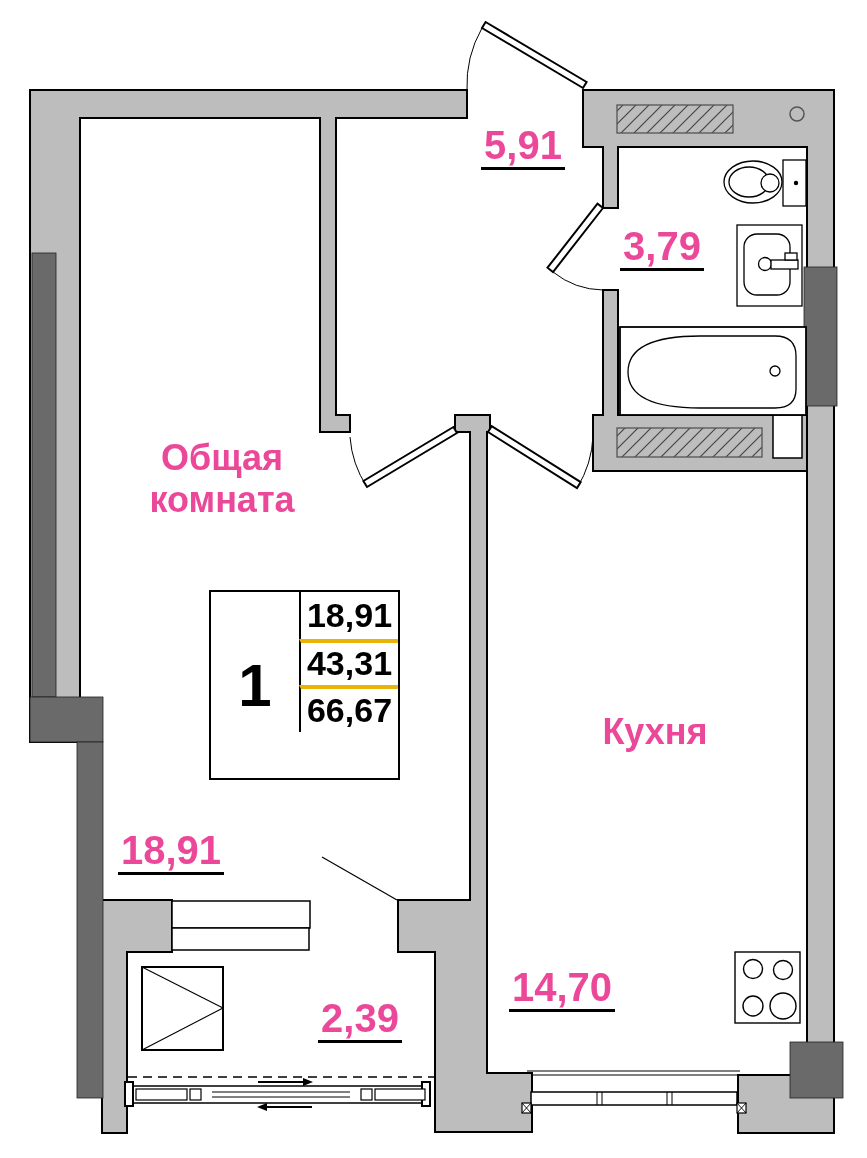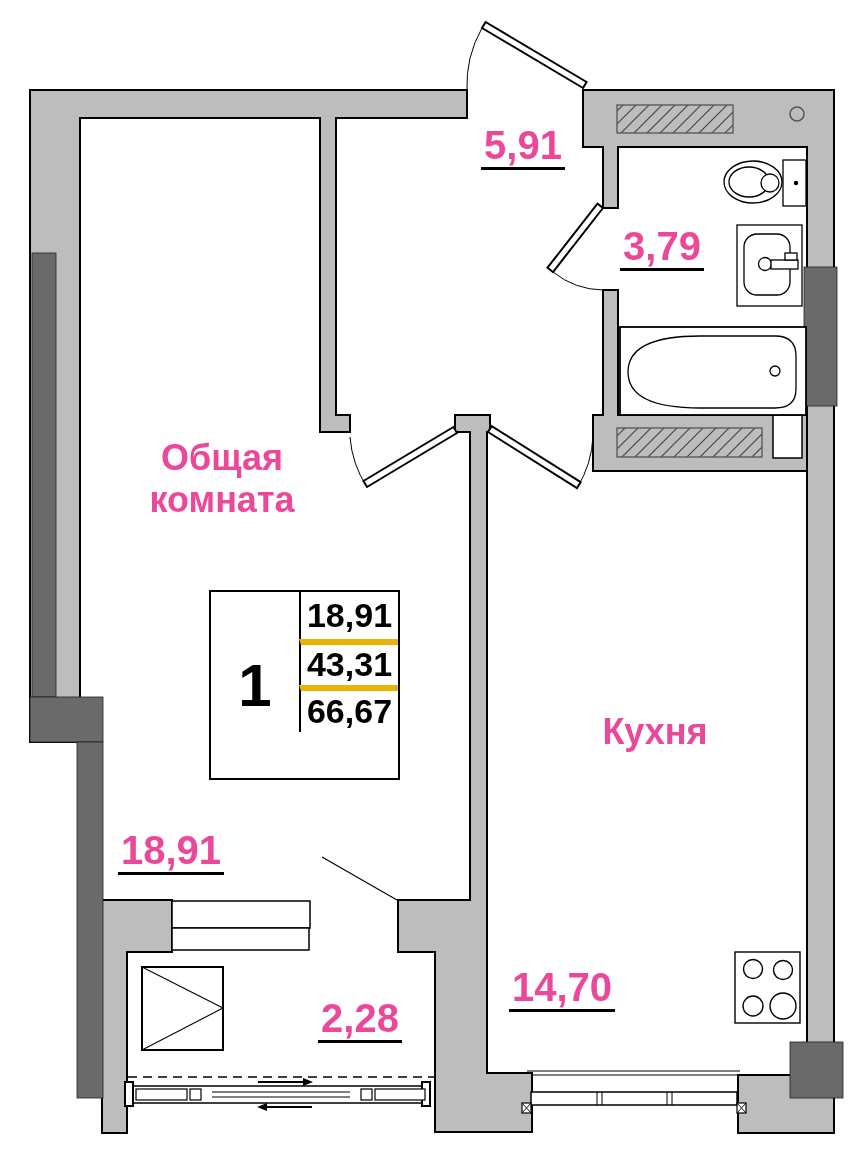--- a/index.html
+++ b/index.html
@@ -13,21 +13,21 @@
   .name { font-size:36px; line-height:42px; text-align:center; }
   .area { font-size:40px; line-height:1; }
   .area .u { border-bottom:3px solid #000; padding:0 3px 2px 3px; }
   .tbl { position:absolute; left:209px; top:590px;
          display:grid; grid-template-columns:88px 99px; grid-auto-rows:46.5px;
          border:2px solid #000; background:#fff; }
   .tbl .cell { display:flex; align-items:center; justify-content:center;
                font-weight:bold; font-size:34px; color:#000; }
   .tbl .rooms { grid-column:1; grid-row:1 / span 4; font-size:60px; }
   .tbl .val { grid-column:2; border-left:2px solid #000; }
-  .tbl .val + .val, .tbl .v2, .tbl .v3, .tbl .v4 { border-top:6px solid #eab308; }
+  .tbl .val + .val, .tbl .v2, .tbl .v3, .tbl .v4 { border-top:4px solid #eab308; }
 </style>
 </head>
 <body>
 
 <div class="stage">
 
 <svg width="867" height="1158" viewBox="0 0 867 1158">
   <defs>
     <pattern id="hatch" patternUnits="userSpaceOnUse" width="13" height="13">
       <path d="M-3,16 L16,-3 M-3,3 L3,-3 M10,16 L16,10" stroke="#444" stroke-width="1.2" fill="none"></path>
@@ -182,21 +182,21 @@
 
   <div class="lbl area" style="left:600px; top:226px; width:124px;">
     <span class="u">3,79</span>
   </div>
 
   <div class="lbl area" style="left:109px; top:830px; width:124px;">
     <span class="u">18,91</span>
   </div>
 
   <div class="lbl area" style="left:298px; top:998px; width:124px;">
-    <span class="u">2,28</span>
+    <span class="u">2,39</span>
   </div>
 
   <div class="lbl area" style="left:500px; top:967px; width:124px;">
     <span class="u">14,70</span>
   </div>
 
   <div class="tbl">
     <div class="cell rooms">1</div>
     <div class="cell val v1">18,91</div>
     <div class="cell val v2">43,31</div>

